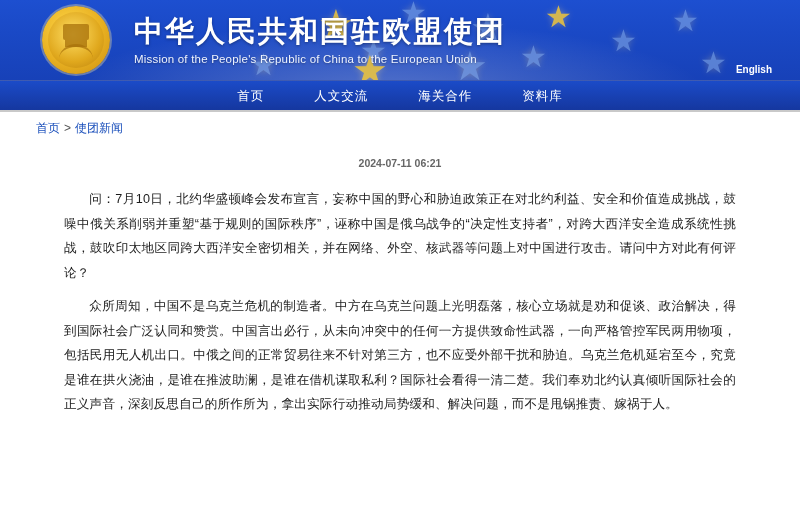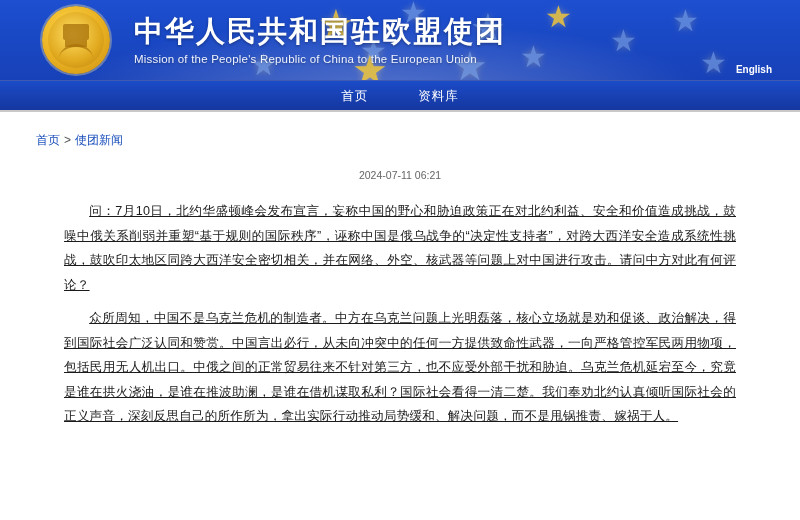--- a/index.html
+++ b/index.html
@@ -138,21 +138,21 @@
   }
 
   .nav-rule {
     height: 2px;
     background: #c9c9c9;
     margin: 0;
   }
 
   
   .breadcrumb {
-    padding: 20px 0 10px 36px;
+    padding: 8px 0 10px 36px;
     font-size: 12px;
     color: #1a4fbb;
   }
   .breadcrumb span { color: #1a4fbb; }
   .breadcrumb .sep { color: #555; margin: 0 4px; }
   .crumb-link { cursor: pointer; }
 
   
   .article {
     padding: 0 64px;
@@ -163,33 +163,33 @@
     font-weight: bold;
     color: #111;
     margin: 14px 0 0 0;
     letter-spacing: 0.4px;
   }
   .art-date {
     text-align: center;
     font-size: 10.5px;
     color: #666;
     margin: 10px 0 0 0;
+    font-weight: bold;
   }
   .art-body {
     margin-top: 18px;
     color: #1b1b1b;
   }
   .para {
     font-size: 12.6px;
     line-height: 1.95;
     text-align: justify;
     text-indent: 2em;
     margin: 0 0 9px 0;
     letter-spacing: 0.2px;
-    text-decoration: underline;
   }
 </style>
 </head>
 <body>
 
 <div id="page">
 
   <div class="banner">
     <div class="stars">
       <span class="star big" style="left:318px; top:4px;">★</span>
@@ -213,20 +213,22 @@
     <div class="titles">
       <div class="title-cn">中华人民共和国驻欧盟使团</div>
       <div class="title-en">Mission of the People's Republic of China to the European Union</div>
     </div>
 
     <div class="lang">English</div>
   </div>
 
   <div class="nav">
     <div class="nav-item">首页</div>
+    <div class="nav-item">人文交流</div>
+    <div class="nav-item">海关合作</div>
     <div class="nav-item">资料库</div>
   </div>
   <div class="nav-rule"></div>
 
   <div class="breadcrumb">
     <span class="crumb-link">首页</span><span class="sep">&gt;</span><span class="crumb-link">使团新闻</span>
   </div>
 
   <div class="article">
     <div class="art-date">2024-07-11 06:21</div>

